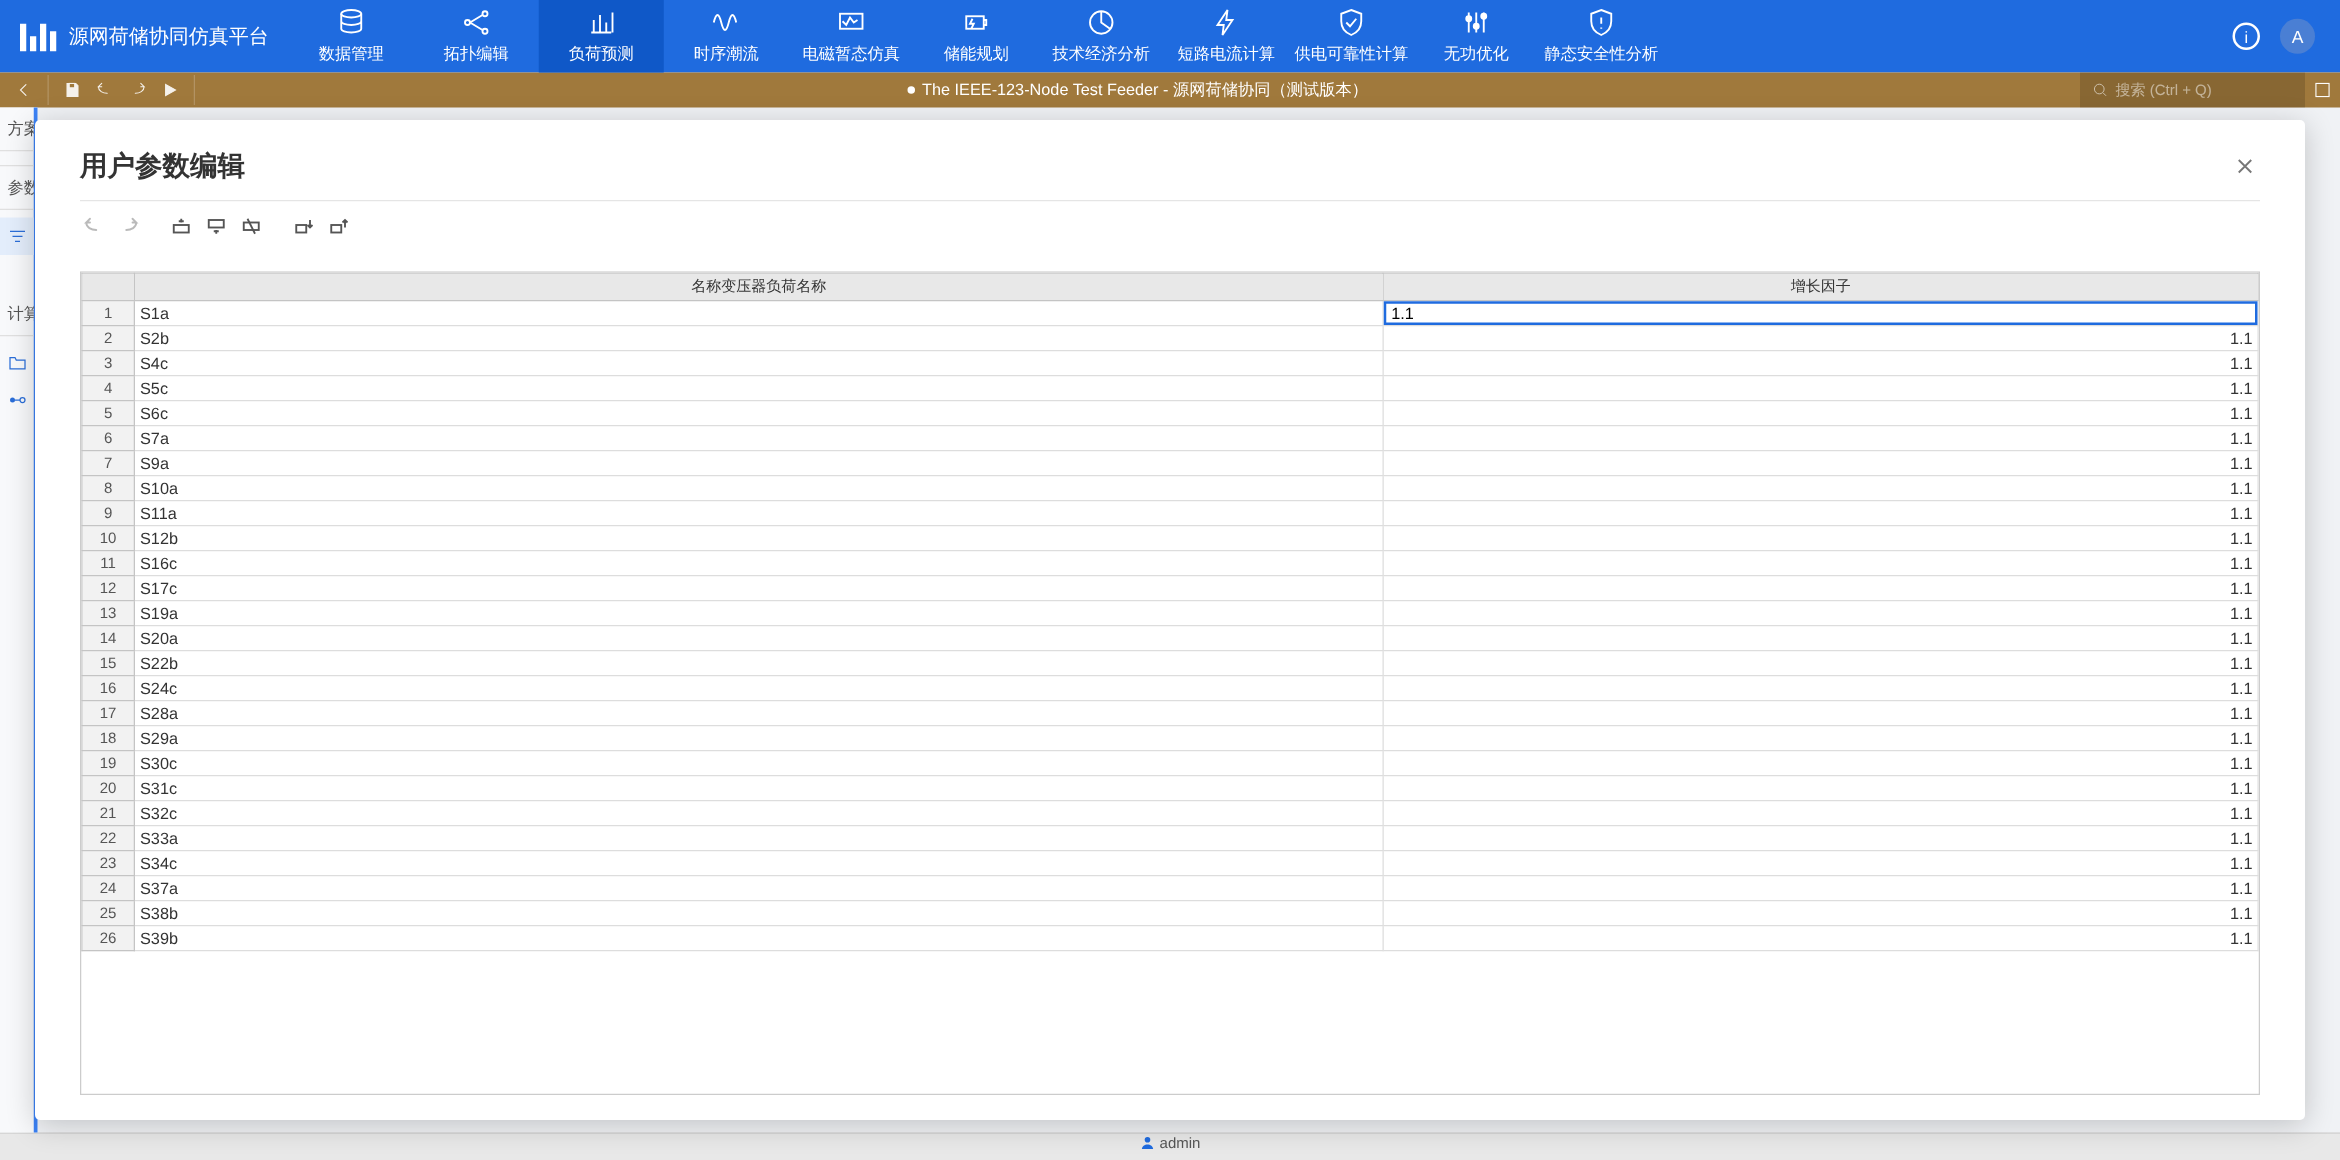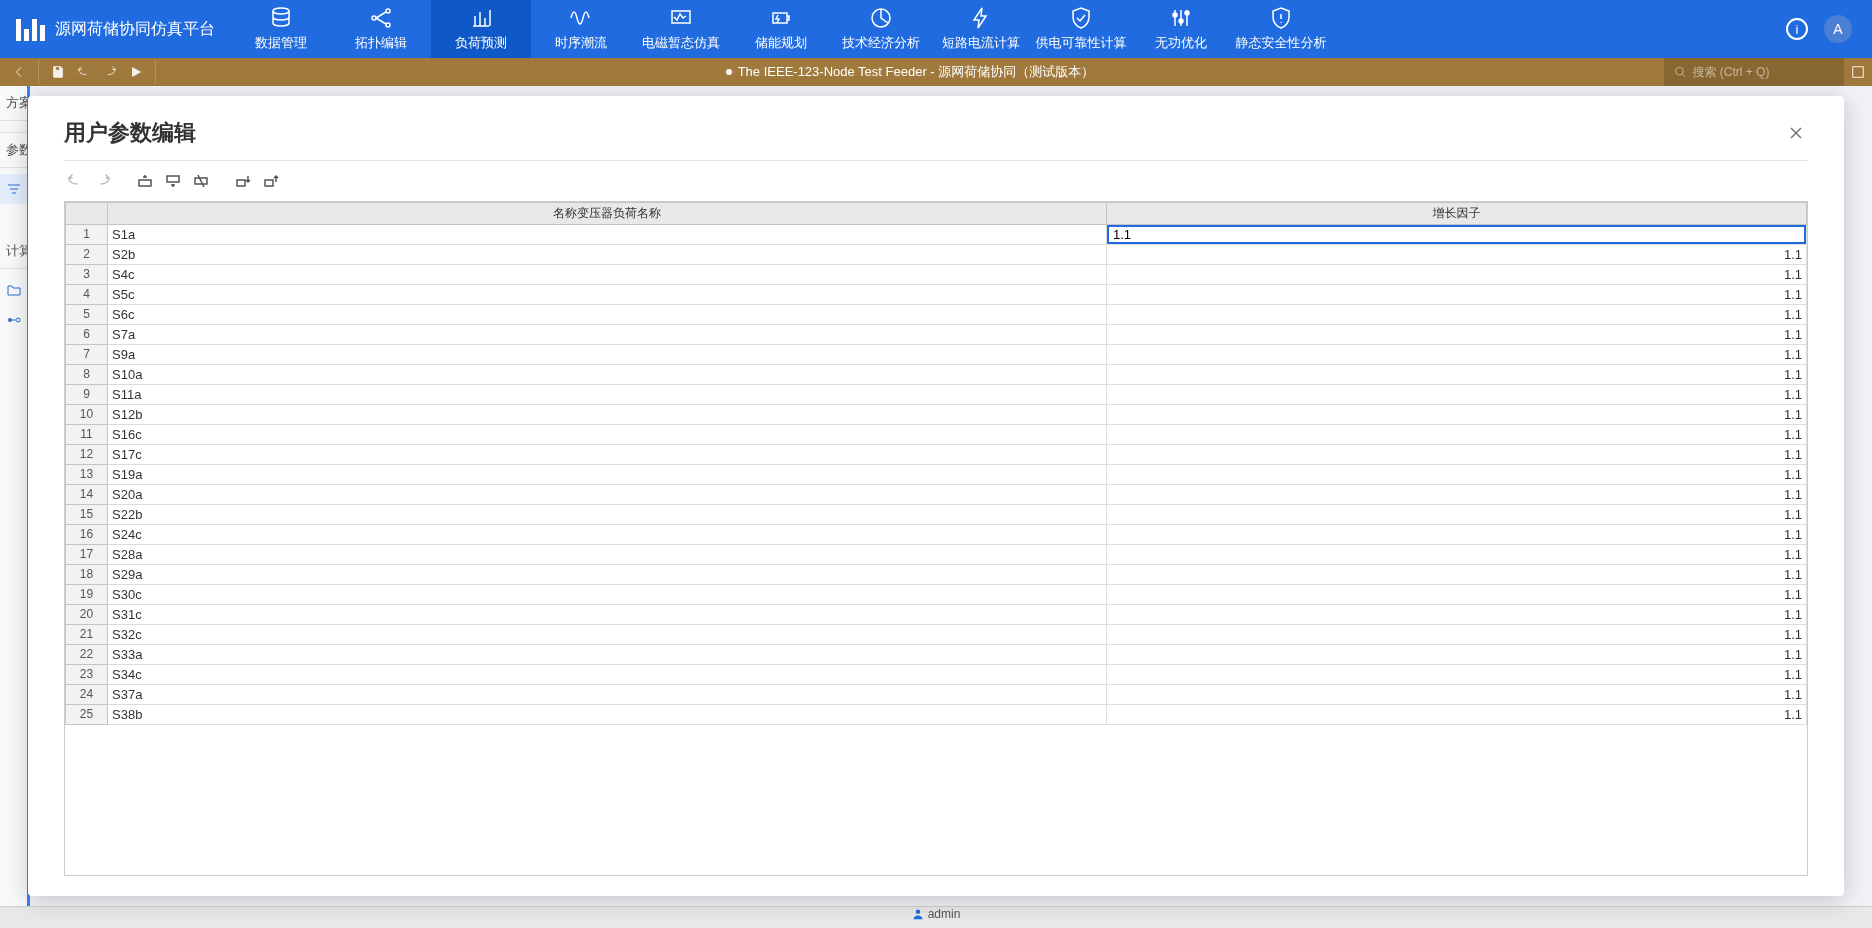--- a/index.html
+++ b/index.html
@@ -70,21 +70,21 @@
 .modal-header { padding:22px 36px 12px 36px; display:flex; align-items:center; }
 .modal-header h2 { font-size:22px; font-weight:600; color:#333; flex:1;}
 .modal-header .close-btn { width:24px;height:24px;display:flex;align-items:center;justify-content:center;cursor:pointer;color:#666;font-size:18px;}
 .modal-divider{height:1px;background:#e5e5e5;margin:0 36px;}
 .modal-toolbar { padding:10px 36px; display:flex; align-items:center; gap:20px;}
 .modal-toolbar .tgroup{display:flex;gap:6px;}
 .modal-toolbar .tbtn{width:22px;height:20px;display:flex;align-items:center;justify-content:center;cursor:pointer;color:#666;}
 .modal-toolbar .tbtn svg{width:16px;height:16px;stroke:#555;fill:none;stroke-width:1.5;}
 .modal-toolbar .tbtn.disabled{opacity:0.4;cursor:default;}
 
-.modal-body{flex:1; padding:0 36px 20px 36px; overflow:hidden; display:flex;}
+.modal-body{flex:1; padding:0 36px 20px 36px; overflow:hidden; display:flex;margin-top:16px;}
 .table-wrap{flex:1;border:1px solid #ccc;overflow-y:auto;position:relative;}
 .data-table{width:100%;border-collapse:collapse;font-size:13px;color:#333;}
 .data-table th{background:#e8e8e8;border:1px solid #c4c4c4;height:20px;font-weight:400;font-size:12px;padding:2px 6px;position:sticky;top:0;}
 .data-table th.rownum-head{width:42px;}
 .data-table th.col-name{}
 .data-table th.col-factor{width:700px;}
 .data-table td{border:1px solid #ddd;height:19px;padding:0 4px;line-height:19px;}
 .data-table td.rownum{background:#f2f2f2;text-align:center;width:42px;color:#555;font-size:12px;border-color:#c4c4c4;}
 .data-table td.name-cell{text-align:left;}
 .data-table td.factor-cell{text-align:right;}
@@ -488,20 +488,25 @@
               <tr>
                 <td class="rownum">24</td>
                 <td class="name-cell">S37a</td>
                 <td class="factor-cell">1.1</td>
               </tr>
               <tr>
                 <td class="rownum">25</td>
                 <td class="name-cell">S38b</td>
                 <td class="factor-cell">1.1</td>
               </tr>
+              <tr>
+                <td class="rownum">26</td>
+                <td class="name-cell">S39b</td>
+                <td class="factor-cell">1.1</td>
+              </tr>
             </tbody>
         </table>
       </div>
     </div>
   </div>
 </div>
 
 <div class="statusbar">
   <div class="user">
     <svg viewBox="0 0 16 16" fill="#1f6bdf">

